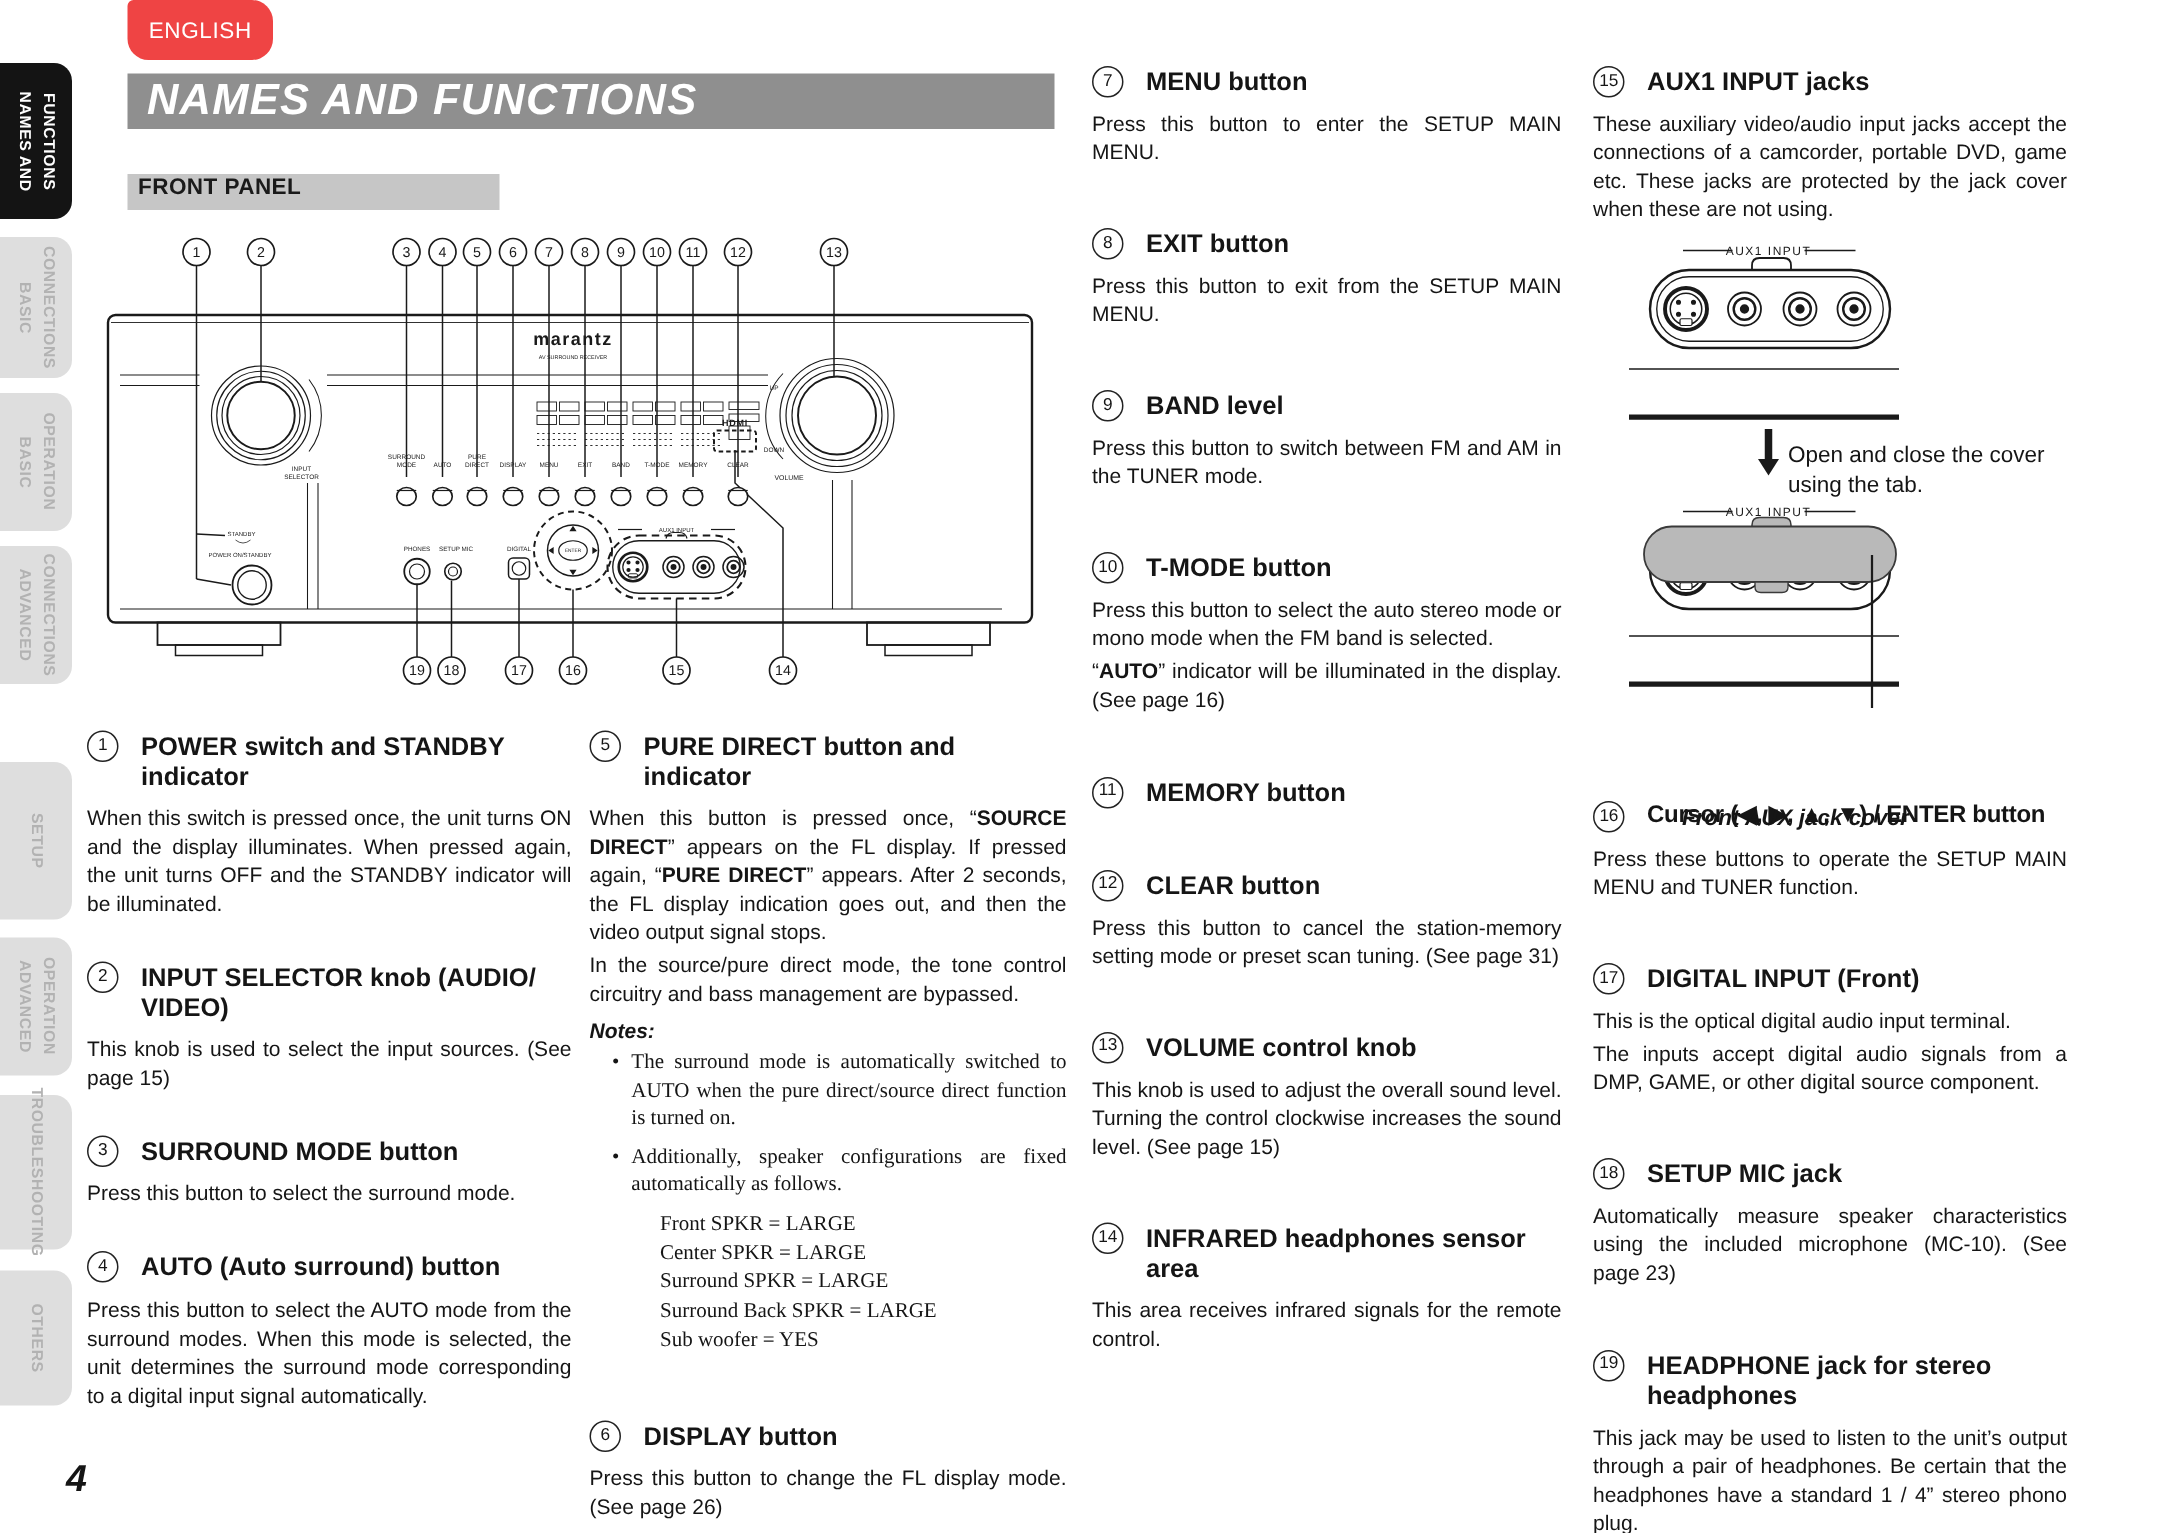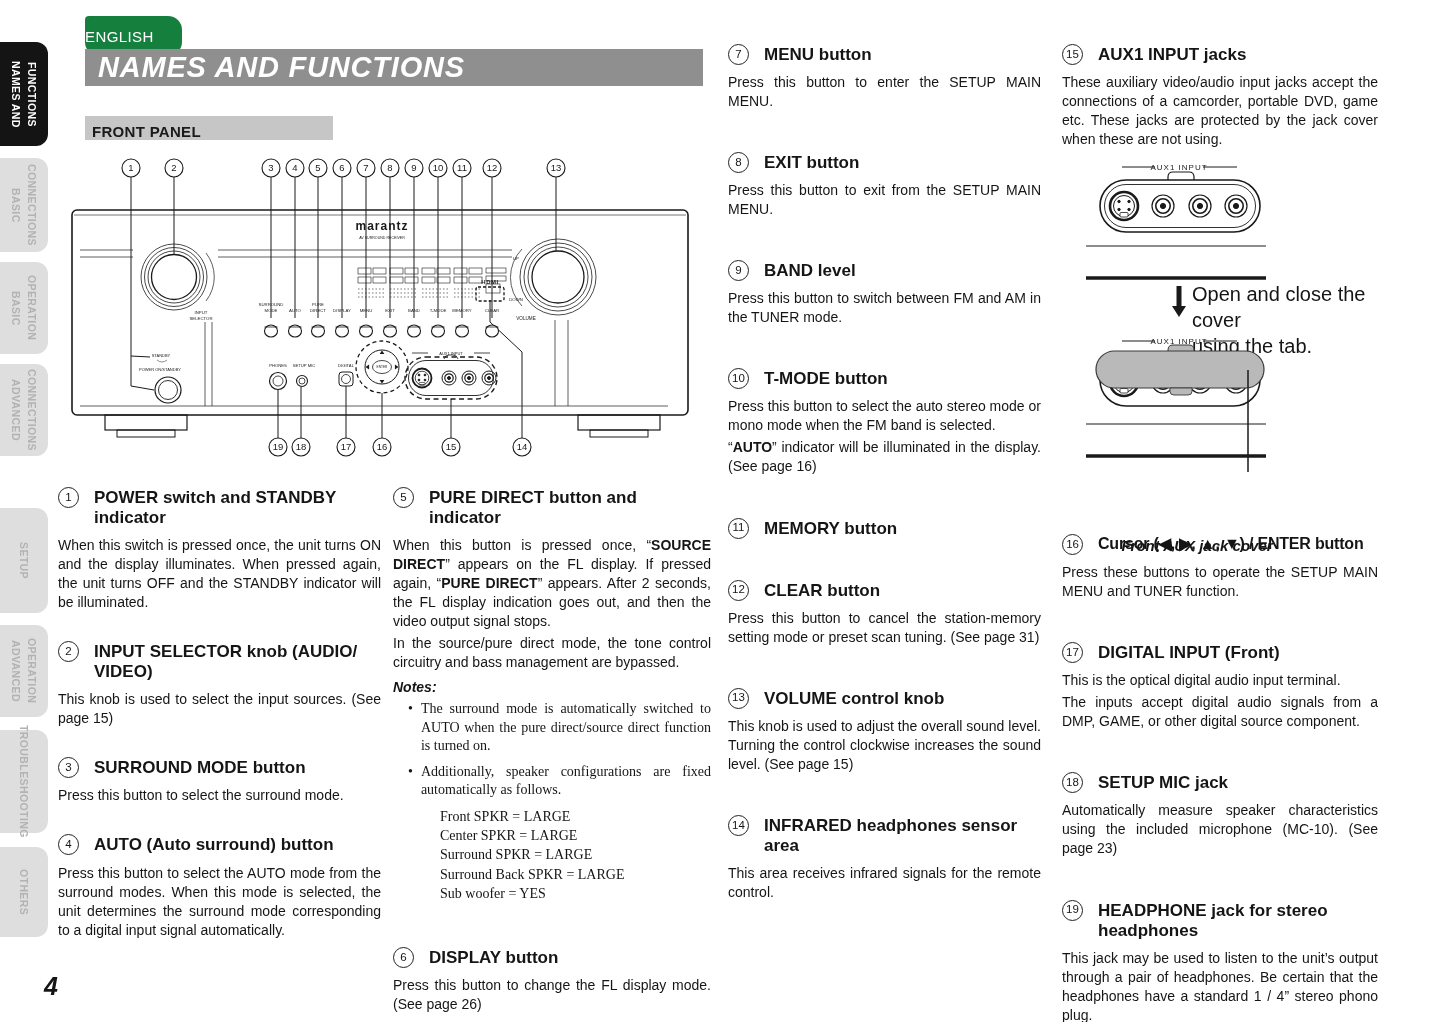--- a/index.html
+++ b/index.html
@@ -1,30 +1,30 @@
 <!DOCTYPE html>
 <html><head>
 <meta charset="utf-8">
 <style>
   html,body{margin:0;padding:0;}
   body{width:1445px;height:1022px;position:relative;background:#fff;
        font-family:"Liberation Sans",sans-serif;color:#151515;overflow:hidden;}
 
   
-  .lang-tab{position:absolute;left:85px;top:16px;width:97px;height:40px;background:#15803d;
-            color:#fff;display:flex;align-items:center;
+  .lang-tab{position:absolute;left:85px;top:0;width:97px;height:40px;background:#ef4444;
+            color:#fff;display:flex;align-items:center;justify-content:center;
             font-size:15px;border-radius:4px 14px 14px 14px;letter-spacing:.4px;}
 
   
   .title-banner{position:absolute;left:85px;top:49px;width:618px;height:37px;background:#8f8f8f;
                 display:flex;align-items:center;}
   .title-banner span{color:#fff;font-size:29px;font-weight:bold;font-style:italic;
                      padding-left:13px;letter-spacing:.8px;}
   .section-banner{position:absolute;left:85px;top:116px;width:248px;height:24px;background:#c6c6c6;
-                  display:flex;align-items:flex-end;}
+                  display:flex;align-items:flex-start;}
   .section-banner span{font-size:15px;font-weight:bold;padding-left:7px;color:#1a1a1a;letter-spacing:.3px;}
 
   
   .vtab{position:absolute;left:0;width:48px;border-radius:0 12px 12px 0;background:#dedede;
         color:#b2b2b2;display:flex;align-items:center;justify-content:center;}
   .vtab span{writing-mode:vertical-lr;text-orientation:mixed;white-space:pre-line;text-align:center;
              font-size:10.5px;font-weight:bold;letter-spacing:.4px;line-height:1.55;}
   .vtab.active{background:#141414;color:#fff;}
   .t1{top:42px;height:104px}.t2{top:158px;height:94px}.t3{top:262px;height:92px}
   .t4{top:364px;height:92px}.t5{top:508px;height:105px}.t6{top:625px;height:92px}
@@ -52,21 +52,21 @@
   .cfg{padding-left:47px;font-family:"Liberation Serif",serif;font-size:14px;line-height:1.38;}
 
   
   .diagram-wrap{position:absolute;left:60px;top:150px;width:650px;height:320px;}
   svg text{font-family:"Liberation Sans",sans-serif;fill:#1a1a1a;}
 
   
   .fig{position:relative;width:316px;}
   .fig1{height:166px;margin-top:9px;}
   .fig2{height:172px;margin-top:8px;margin-bottom:6px;}
-  .fig-note{position:absolute;left:130px;top:123px;width:185px;font-size:20px;line-height:1.3;}
+  .fig-note{position:absolute;left:130px;top:136px;width:185px;font-size:15px;line-height:1.3;}
   .fig-caption{position:absolute;left:20px;top:161px;width:230px;text-align:center;
                font-size:15px;font-weight:bold;font-style:italic;margin-top:44px;}
 
   .page-num{position:absolute;left:44px;top:972px;font-size:25px;font-weight:bold;font-style:italic;}
 </style>
 </head>
 <body>
 
 <div class="lang-tab">
     <span>ENGLISH</span>

